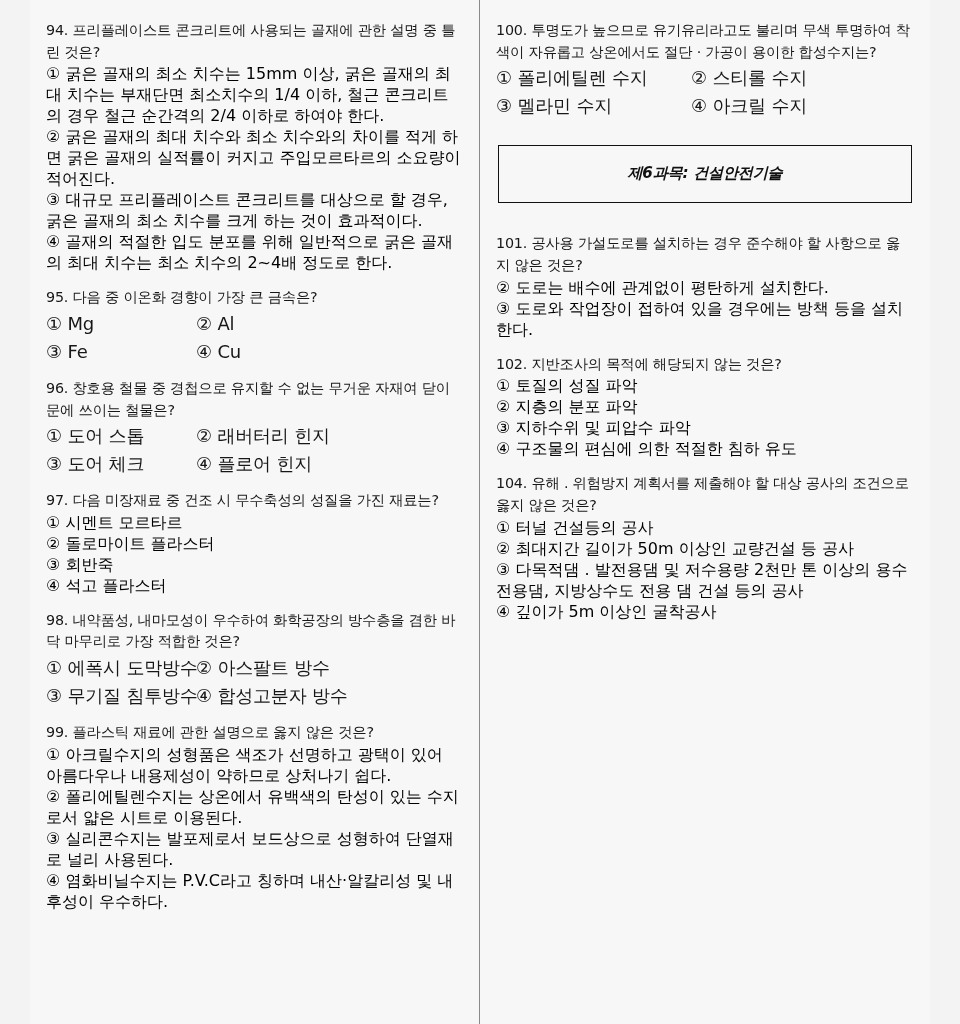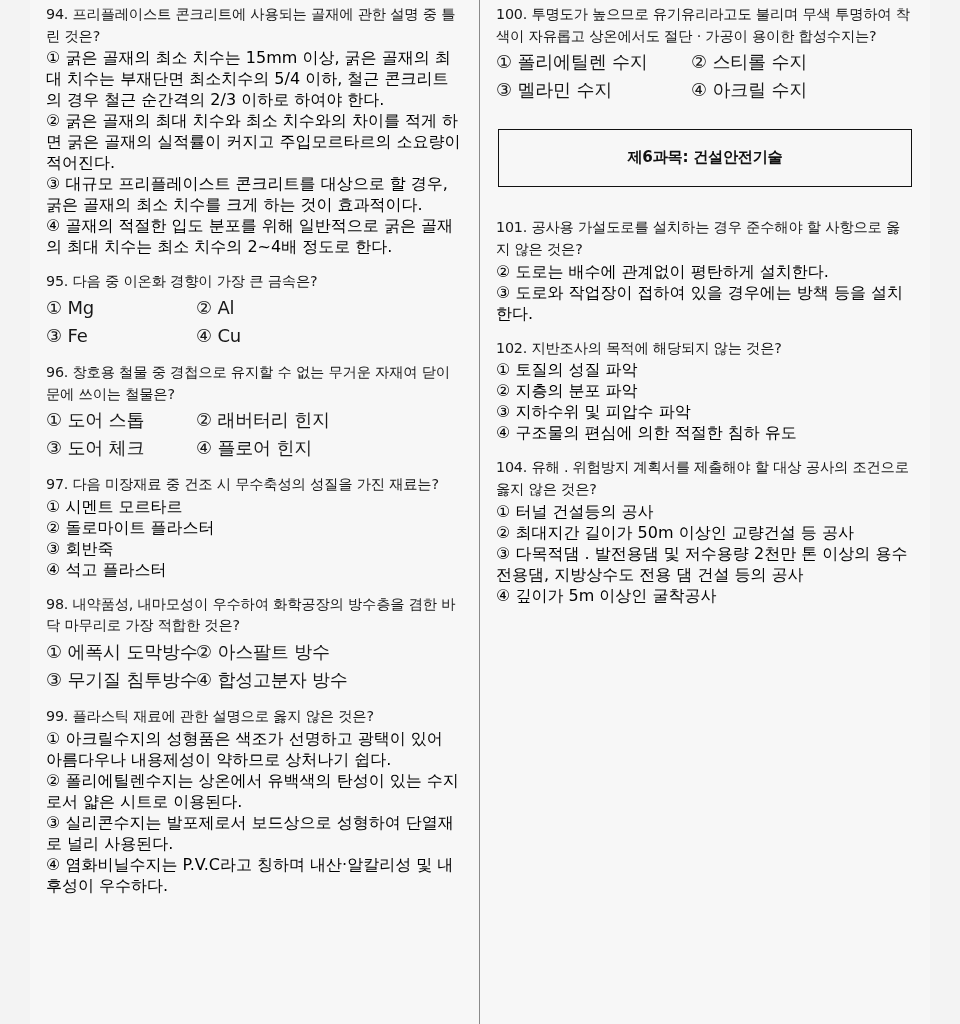--- a/index.html
+++ b/index.html
@@ -31,21 +31,21 @@
     position: absolute;
     left: 30px;
     top: 0;
     width: 900px;
     height: 1024px;
     display: flex;
     box-sizing: border-box;
   }
   .col {
     box-sizing: border-box;
-    padding: 4px 16px 10px 16px;
+    padding: 20px 16px 10px 16px;
     width: 450px;
   }
   .col-left {
     border-right: 1.5px solid #8a8a8a;
   }
   .qblock {
     margin-bottom: 13px;
   }
   .qtext {
     font-size: 14.3px;
@@ -75,34 +75,35 @@
   }
   .subject-box {
     border: 1.8px solid #111;
     text-align: center;
     font-size: 15.2px;
     font-weight: bold;
     color: #111;
     padding: 17px 0 18px 0;
     margin: 26px 2px 30px 2px;
     letter-spacing: -0.3px;
+    font-style: italic;
   }
 </style>
 </head>
 <body>
 
 <div class="page">
   <div class="sheet"></div>
   <div class="columns">
     <div class="col col-left">
 
       <div class="qblock">
         <div class="qtext">94. 프리플레이스트 콘크리트에 사용되는 골재에 관한 설명 중 틀린 것은?</div>
         <div class="choices choice-stack">
-          <div class="choice" style="white-space:normal">① 굵은 골재의 최소 치수는 15mm 이상, 굵은 골재의 최대 치수는 부재단면 최소치수의 5/4 이하, 철근 콘크리트의 경우 철근 순간격의 2/3 이하로 하여야 한다.</div>
+          <div class="choice" style="white-space:normal">① 굵은 골재의 최소 치수는 15mm 이상, 굵은 골재의 최대 치수는 부재단면 최소치수의 1/4 이하, 철근 콘크리트의 경우 철근 순간격의 2/4 이하로 하여야 한다.</div>
           <div class="choice" style="white-space:normal">② 굵은 골재의 최대 치수와 최소 치수와의 차이를 적게 하면 굵은 골재의 실적률이 커지고 주입모르타르의 소요량이 적어진다.</div>
           <div class="choice" style="white-space:normal">③ 대규모 프리플레이스트 콘크리트를 대상으로 할 경우, 굵은 골재의 최소 치수를 크게 하는 것이 효과적이다.</div>
           <div class="choice" style="white-space:normal">④ 골재의 적절한 입도 분포를 위해 일반적으로 굵은 골재의 최대 치수는 최소 치수의 2~4배 정도로 한다.</div>
         </div>
       </div>
 
       <div class="qblock">
         <div class="qtext">95. 다음 중 이온화 경향이 가장 큰 금속은?</div>
         <div class="choices">
           <div class="choice-row">

